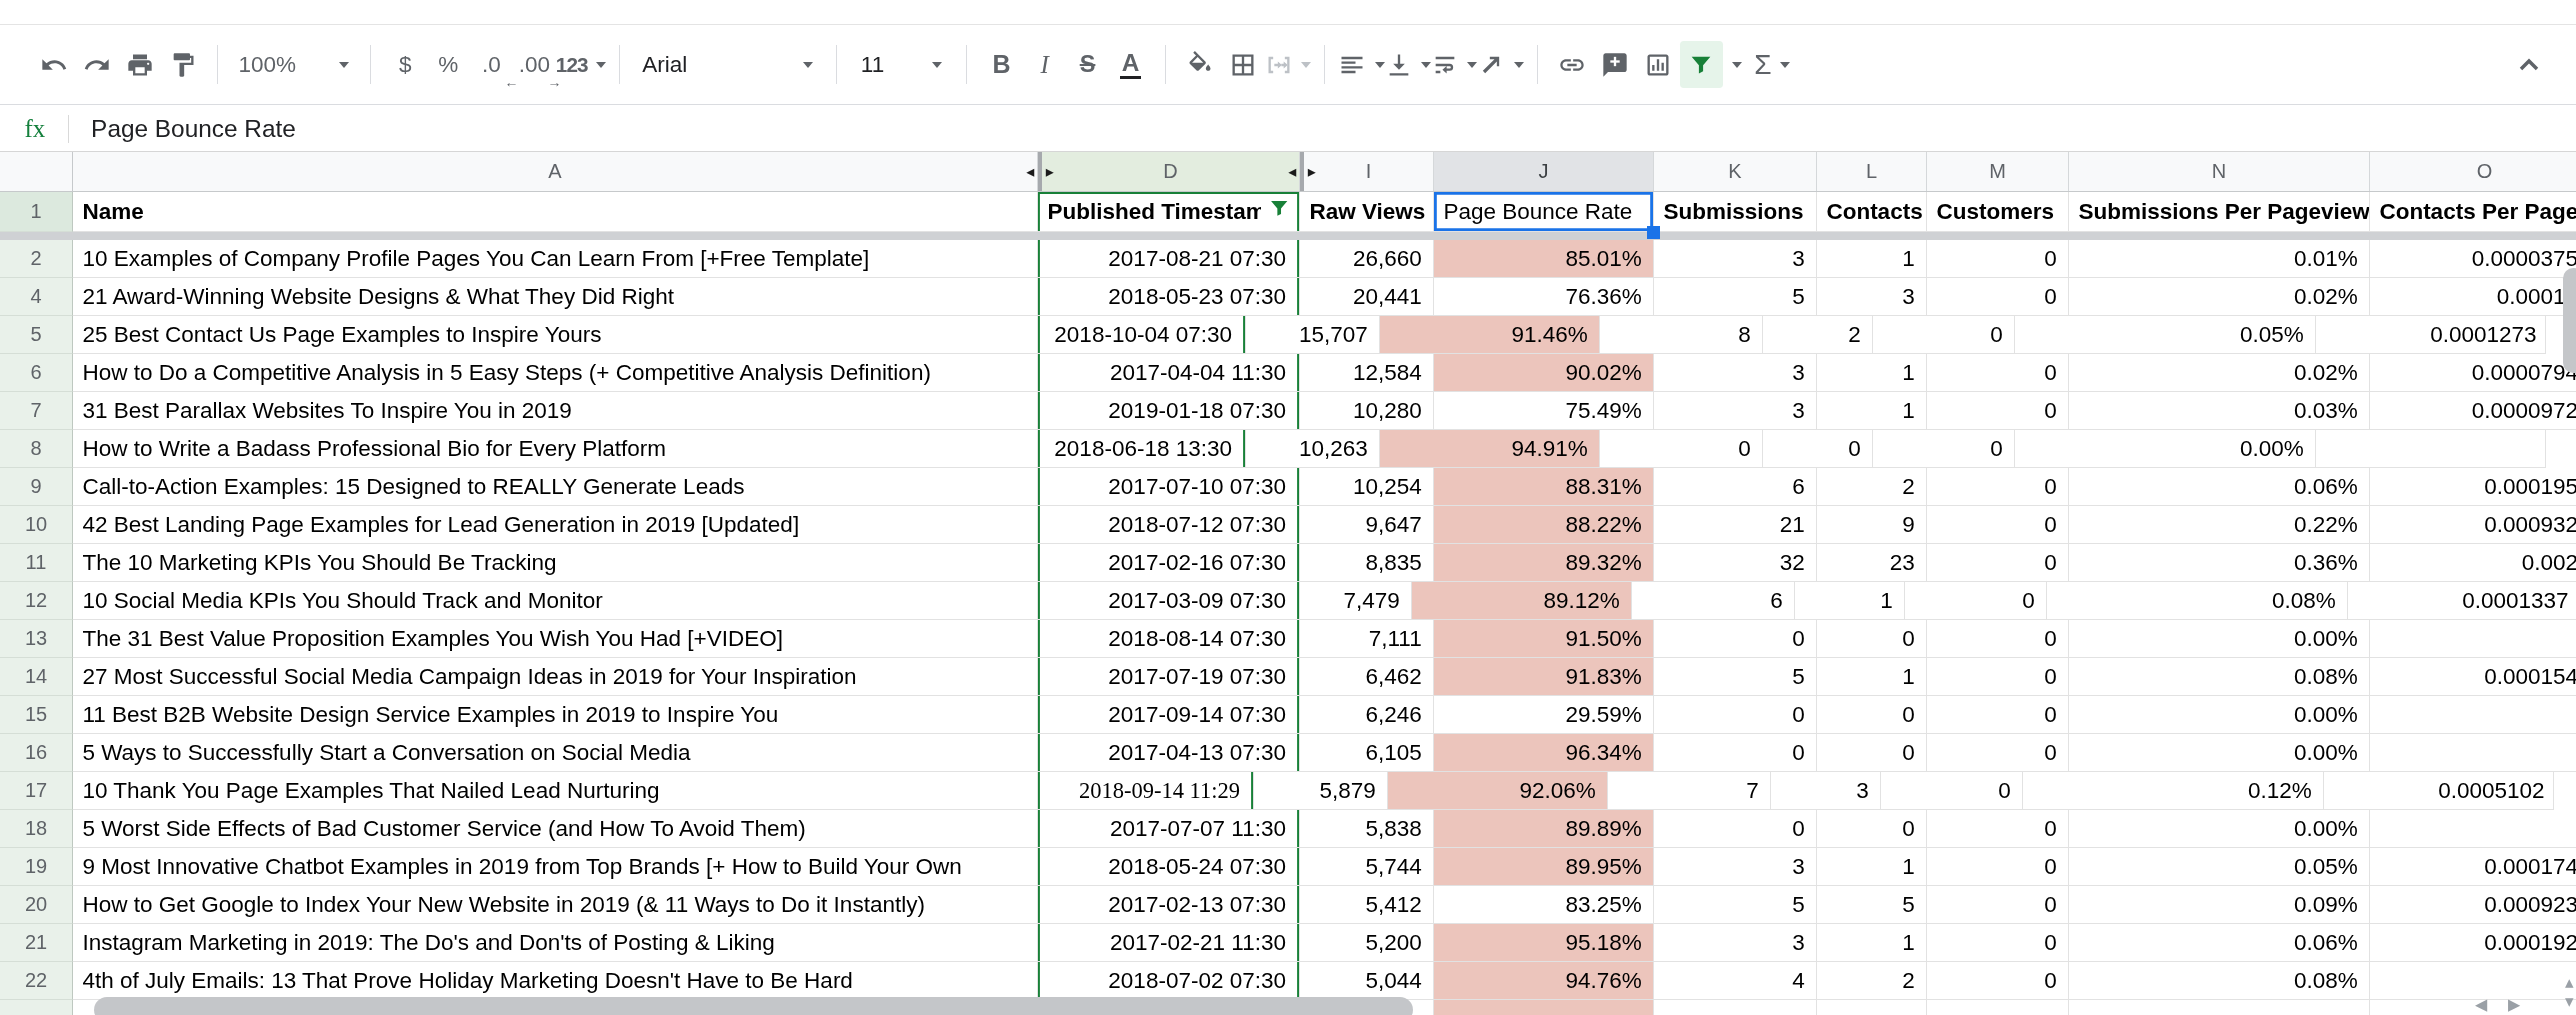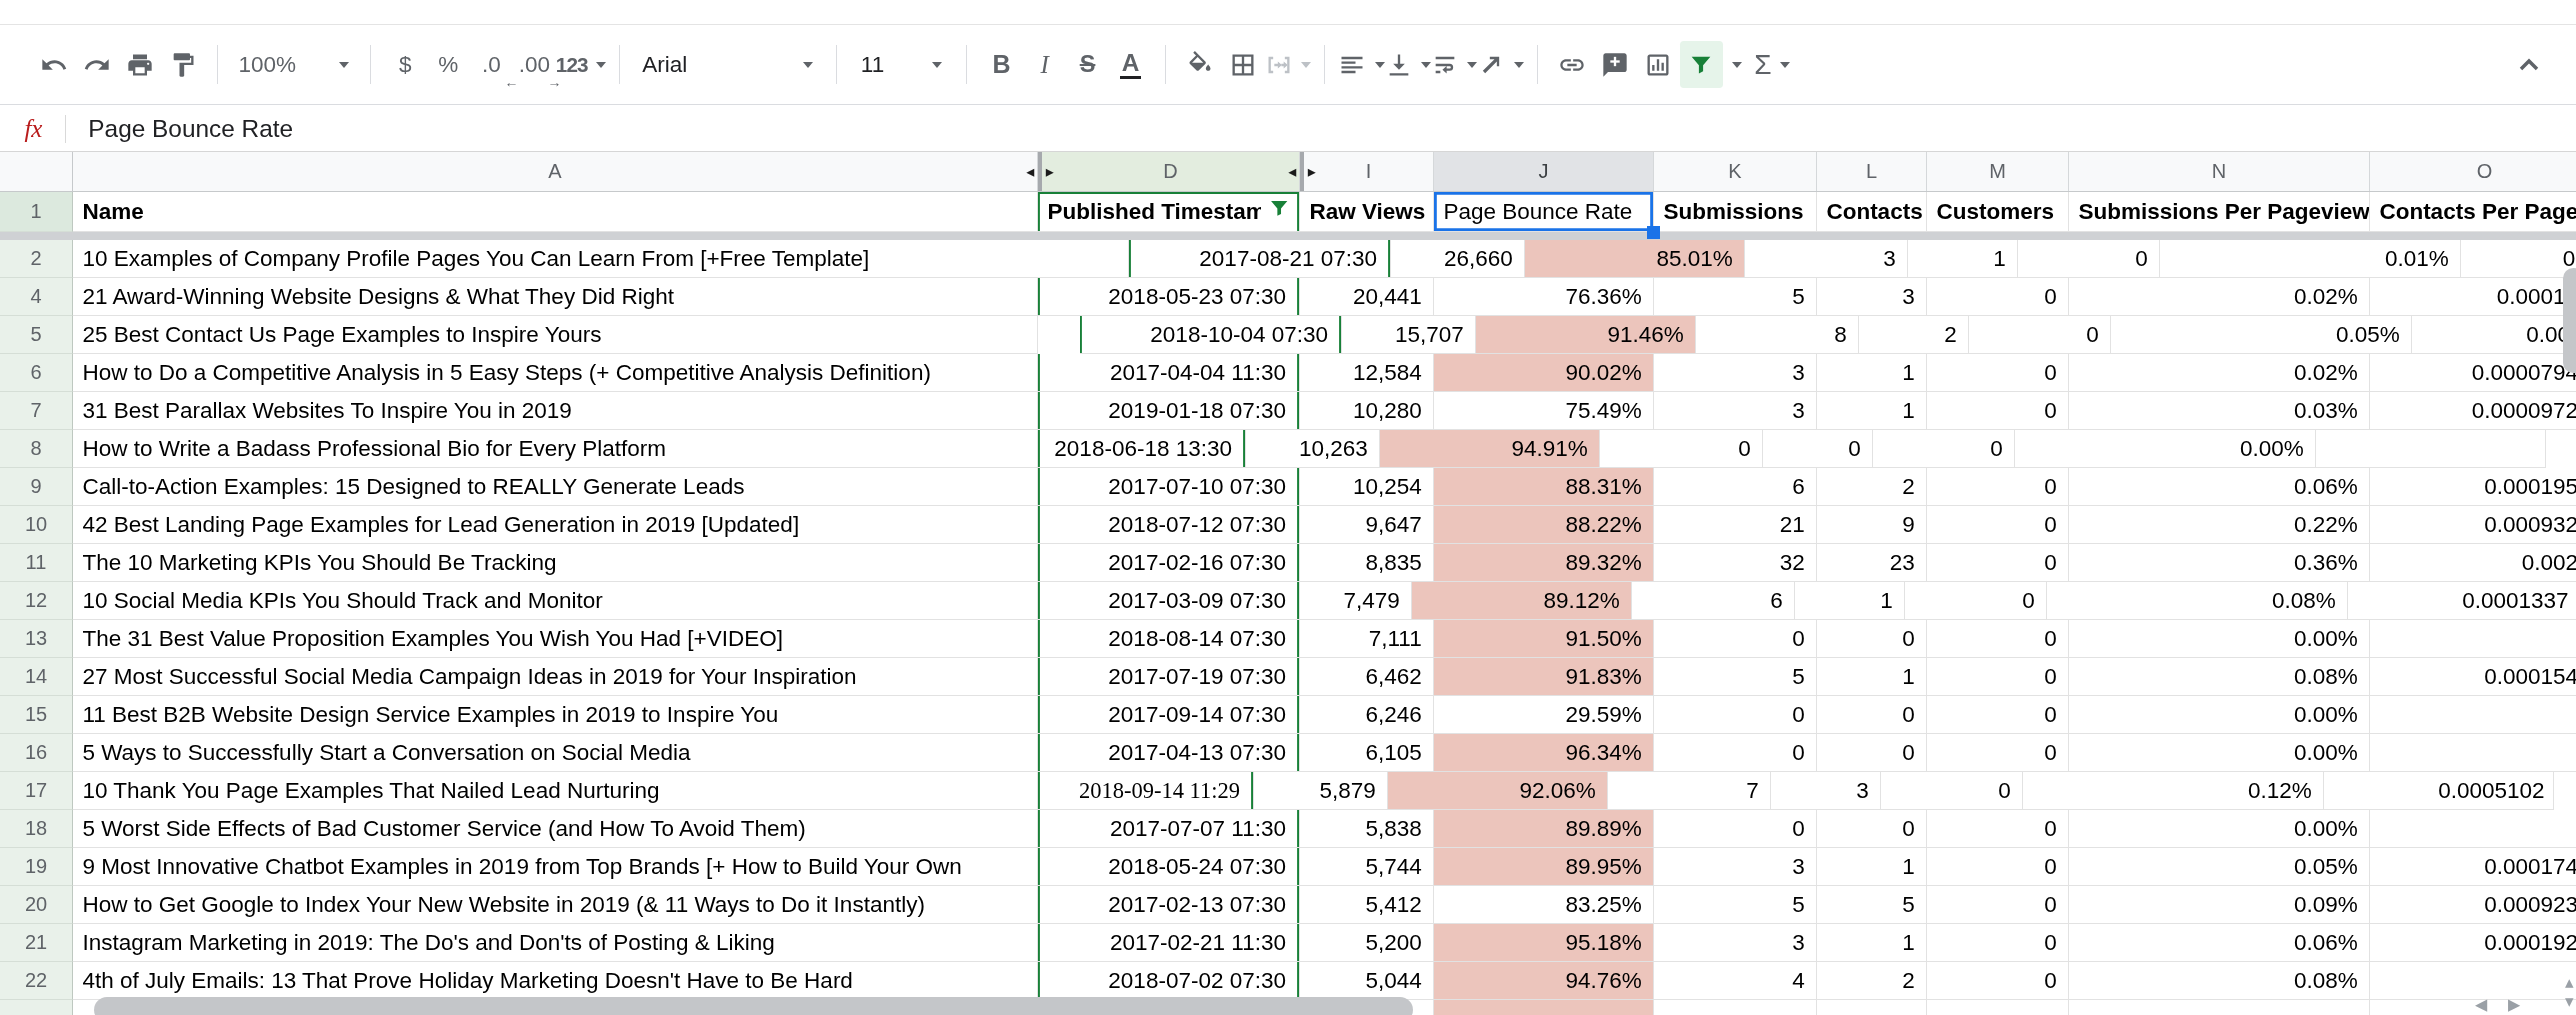--- a/index.html
+++ b/index.html
@@ -24,21 +24,21 @@
   .t-a{font-size:24.4px;font-weight:700;color:#5f6368;border-bottom:3.8px solid #202124;line-height:26px;padding:0 1.9px}
   .t-123{font-size:20.7px;font-weight:700;letter-spacing:-0.9px}
   .t-dec{font-size:22.5px;position:relative}
   .dec-arrow{position:absolute;font-size:14px;bottom:-1.9px;right:-5.6px;color:#5f6368}
   .t-sum{font-size:28px}
   .t-filter{background:#e6f4ea}
   .tb-spacer{flex:1}
   .t-caret{margin-right:26px}
   
   .fxbar{position:absolute;top:106px;left:0;width:2576px;height:45px;background:#fff;border-bottom:0.9px solid #d6d6d6;display:flex;align-items:center}
-  .fx-label{font-family:"Liberation Serif",serif;font-style:italic;font-size:25px;color:#b91c1c;margin-left:24.4px}
+  .fx-label{font-family:"Liberation Serif",serif;font-size:25px;color:#15803d;margin-left:24.4px}
   .fx-div{width:0.9px;height:28px;background:#d9d9d9;margin-left:22.5px}
   .fx-value{font-size:24.4px;color:#202124;margin-left:22.5px;white-space:nowrap}
   
   .grid{position:absolute;top:152px;left:0;width:2576px;height:864px;overflow:hidden;background:#fff}
   .strip{display:flex;height:39px;border-bottom:0.9px solid #c6c9cb;background:#f8f9fa;width:2619px}
   .corner{width:73px;flex:none;background:#f8f9fa;border-right:0.9px solid #c6c9cb;box-sizing:border-box}
   .colhead{position:relative;display:flex;align-items:center;justify-content:center;background:#f8f9fa;border-right:0.9px solid #d5d8da;color:#5f6368;font-size:20px;height:100%;box-sizing:border-box;flex:none}
   .colhead.filt{background:#e3eddf}
   .colhead.sel{background:#e1e3e6;color:#3c4043}
   .hgap{border-left:4.7px solid #a6a9ad}
@@ -317,21 +317,21 @@
         <span class="htxt">Submissions Per Pageview</span>
       </div>
       <div class="cell al hcell" style="width: 230px;">
         <span class="htxt">Contacts Per Pageview</span>
       </div>
     </div>
   <div class="freeze-band"></div>
   <div id="rows">
       <div class="grow drow">
         <div class="gut">2</div>
-        <div class="cell al" style="width: 1056px;">10 Examples of Company Profile Pages You Can Learn From [+Free Template]</div>
+        <div class="cell al" style="width: 965px;">10 Examples of Company Profile Pages You Can Learn From [+Free Template]</div>
         <div class="cell ar dcol" style="width: 262px;">2017-08-21 07:30</div>
         <div class="cell ar" style="width: 134px;">26,660</div>
         <div class="cell ar pink" style="width: 220px;">85.01%</div>
         <div class="cell ar" style="width: 163px;">3</div>
         <div class="cell ar" style="width: 110px;">1</div>
         <div class="cell ar" style="width: 142px;">0</div>
         <div class="cell ar" style="width: 301px;">0.01%</div>
         <div class="cell ar" style="width: 230px; padding-right: 8.4px;">0.00003750</div>
       </div>
       <div class="grow drow">
@@ -342,21 +342,21 @@
         <div class="cell ar" style="width: 220px;">76.36%</div>
         <div class="cell ar" style="width: 163px;">5</div>
         <div class="cell ar" style="width: 110px;">3</div>
         <div class="cell ar" style="width: 142px;">0</div>
         <div class="cell ar" style="width: 301px;">0.02%</div>
         <div class="cell ar" style="width: 230px; padding-right: 8.4px;">0.000146</div>
       </div>
       <div class="grow drow">
         <div class="gut">5</div>
         <div class="cell al" style="width: 965px;">25 Best Contact Us Page Examples to Inspire Yours</div>
-        <div class="cell ar dcol" style="width: 262px; margin-left: 42px;">2018-10-04 07:30</div>
+        <div class="cell ar dcol" style="width: 208px;">2018-10-04 07:30</div>
         <div class="cell ar" style="width: 134px;">15,707</div>
         <div class="cell ar pink" style="width: 220px;">91.46%</div>
         <div class="cell ar" style="width: 163px;">8</div>
         <div class="cell ar" style="width: 110px;">2</div>
         <div class="cell ar" style="width: 142px;">0</div>
         <div class="cell ar" style="width: 301px;">0.05%</div>
         <div class="cell ar" style="width: 230px; padding-right: 8.4px;">0.0001273</div>
       </div>
       <div class="grow drow">
         <div class="gut">6</div>

